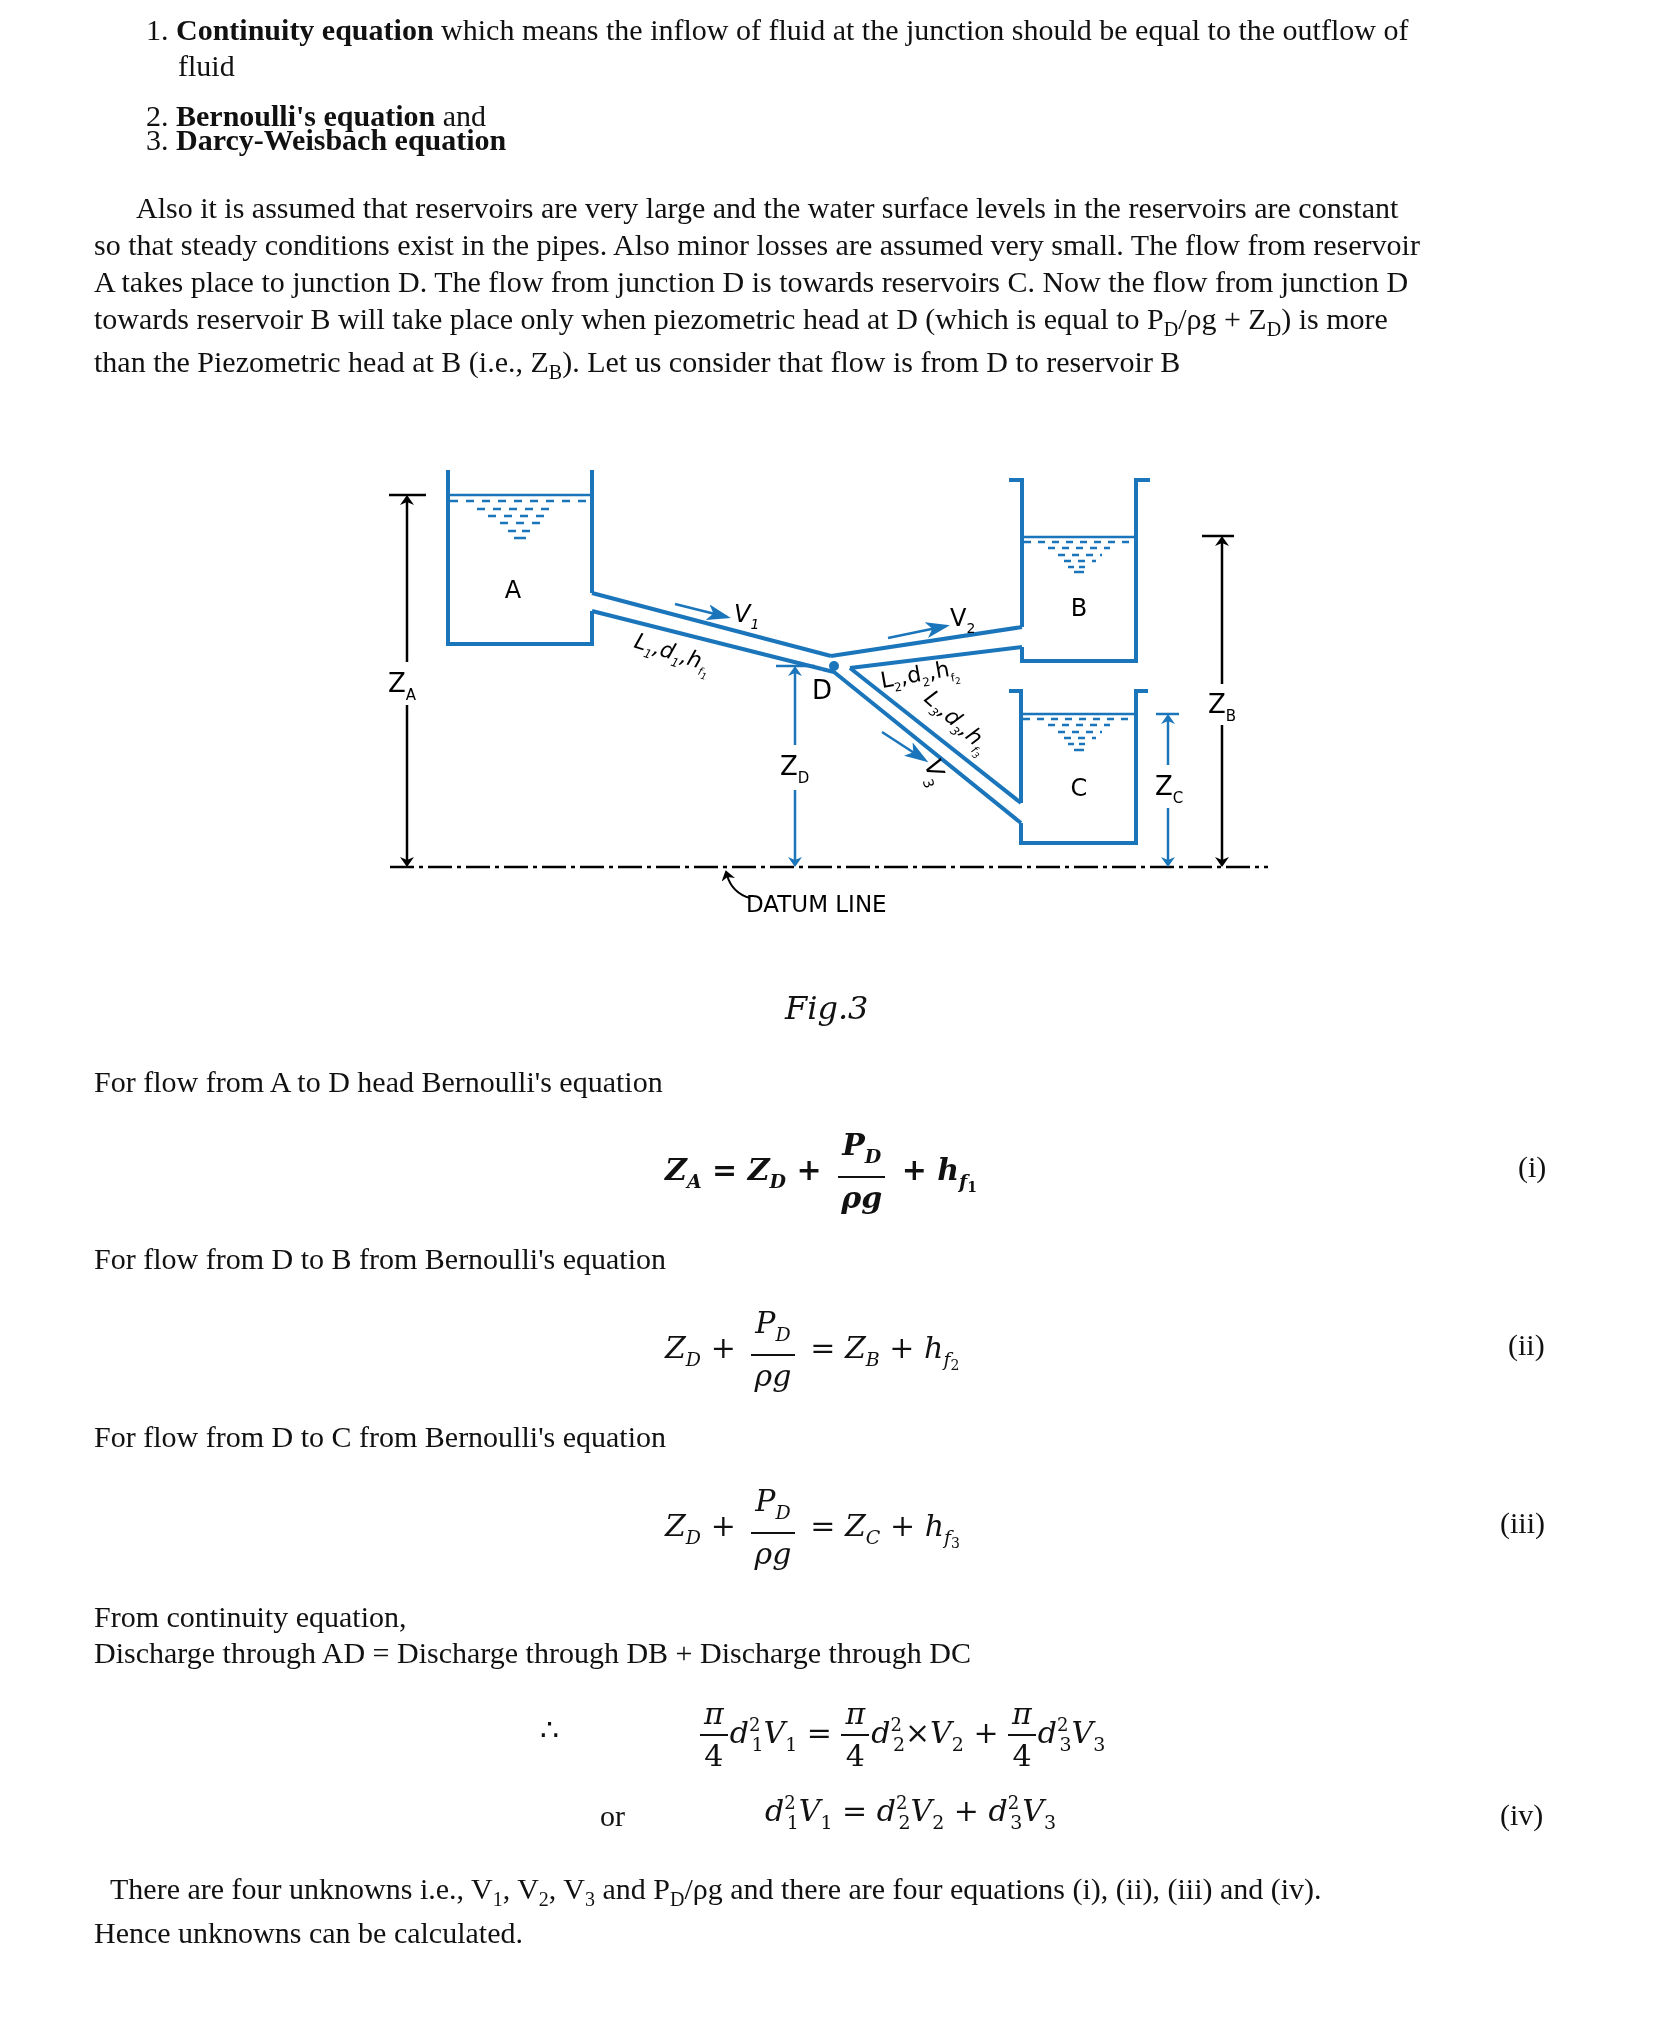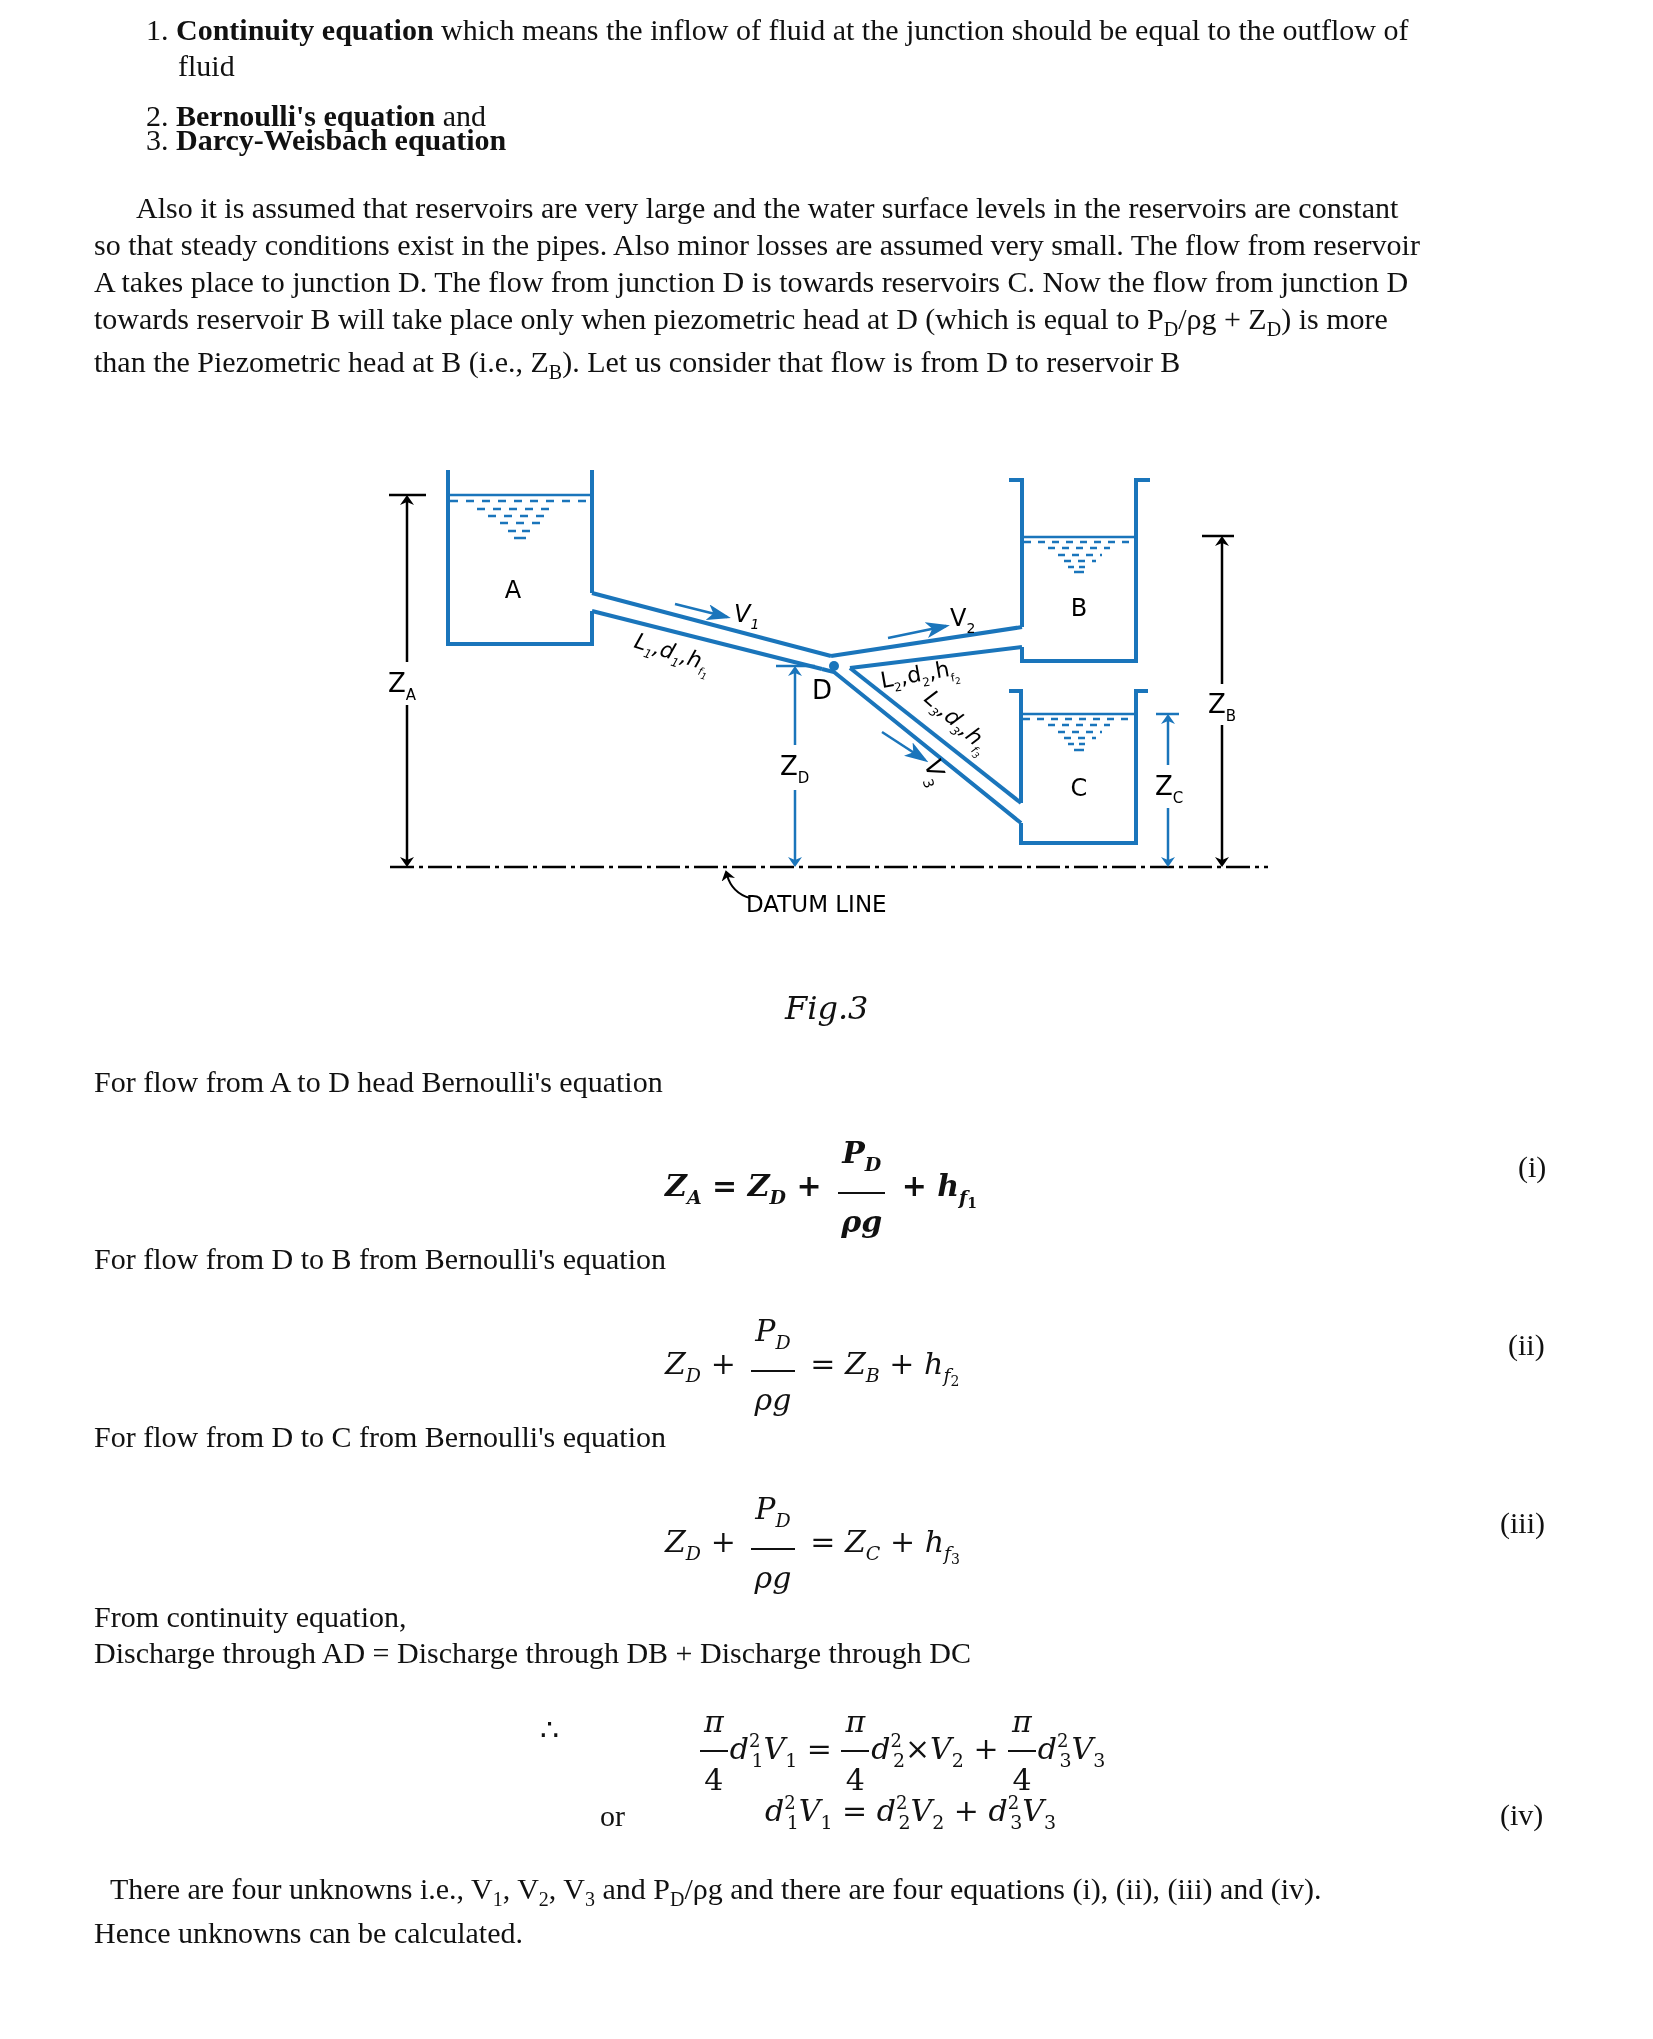--- a/index.html
+++ b/index.html
@@ -4,21 +4,21 @@
 <style>
   html, body { margin:0; padding:0; background:#ffffff; }
   body { width:1653px; height:2039px; position:relative; overflow:hidden;
          font-family:"Liberation Serif", serif; color:#111; }
   .t { position:absolute; font-size:30px; line-height:36px; white-space:nowrap; }
   .b { font-weight:bold; }
   .sub { font-size:20px; vertical-align:-7px; }
   .math { position:absolute; font-family:"DejaVu Serif", serif; font-style:italic; font-size:30px; white-space:nowrap; }
   .math .up { font-style:normal; }
   .frac { display:inline-block; vertical-align:middle; text-align:center; margin:0 6px; }
-  .frac > span { display:block; line-height:56px; }
+  .frac > span { display:block; line-height:40px; }
   .frac > span.num { border-bottom:2px solid #111; padding:0 4px; }
   .ms { font-size:19px; vertical-align:-8px; font-style:italic; }
   .ms2 { font-size:14px; vertical-align:-12px; font-style:normal; }
   .sup { font-size:18px; vertical-align:12px; font-style:normal; }
   .eqno { position:absolute; font-size:30px; font-family:"Liberation Serif", serif; }
   svg text { font-family:"DejaVu Sans", sans-serif; }
   .pipe { stroke:#1a75bb; stroke-width:4; fill:none; }
 </style>
 </head>
 <body>

